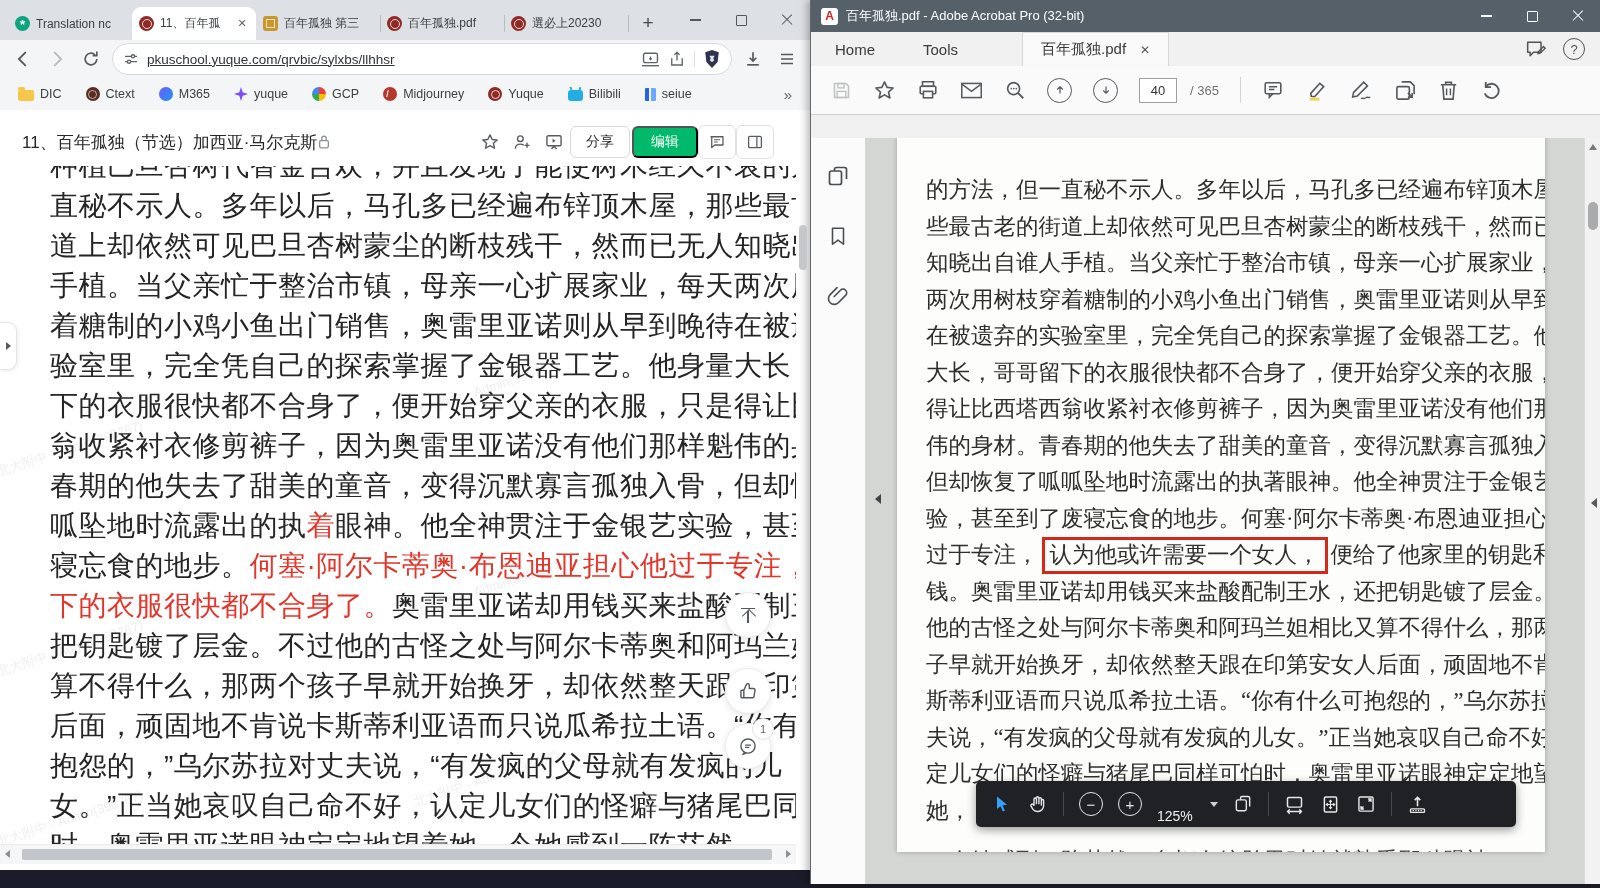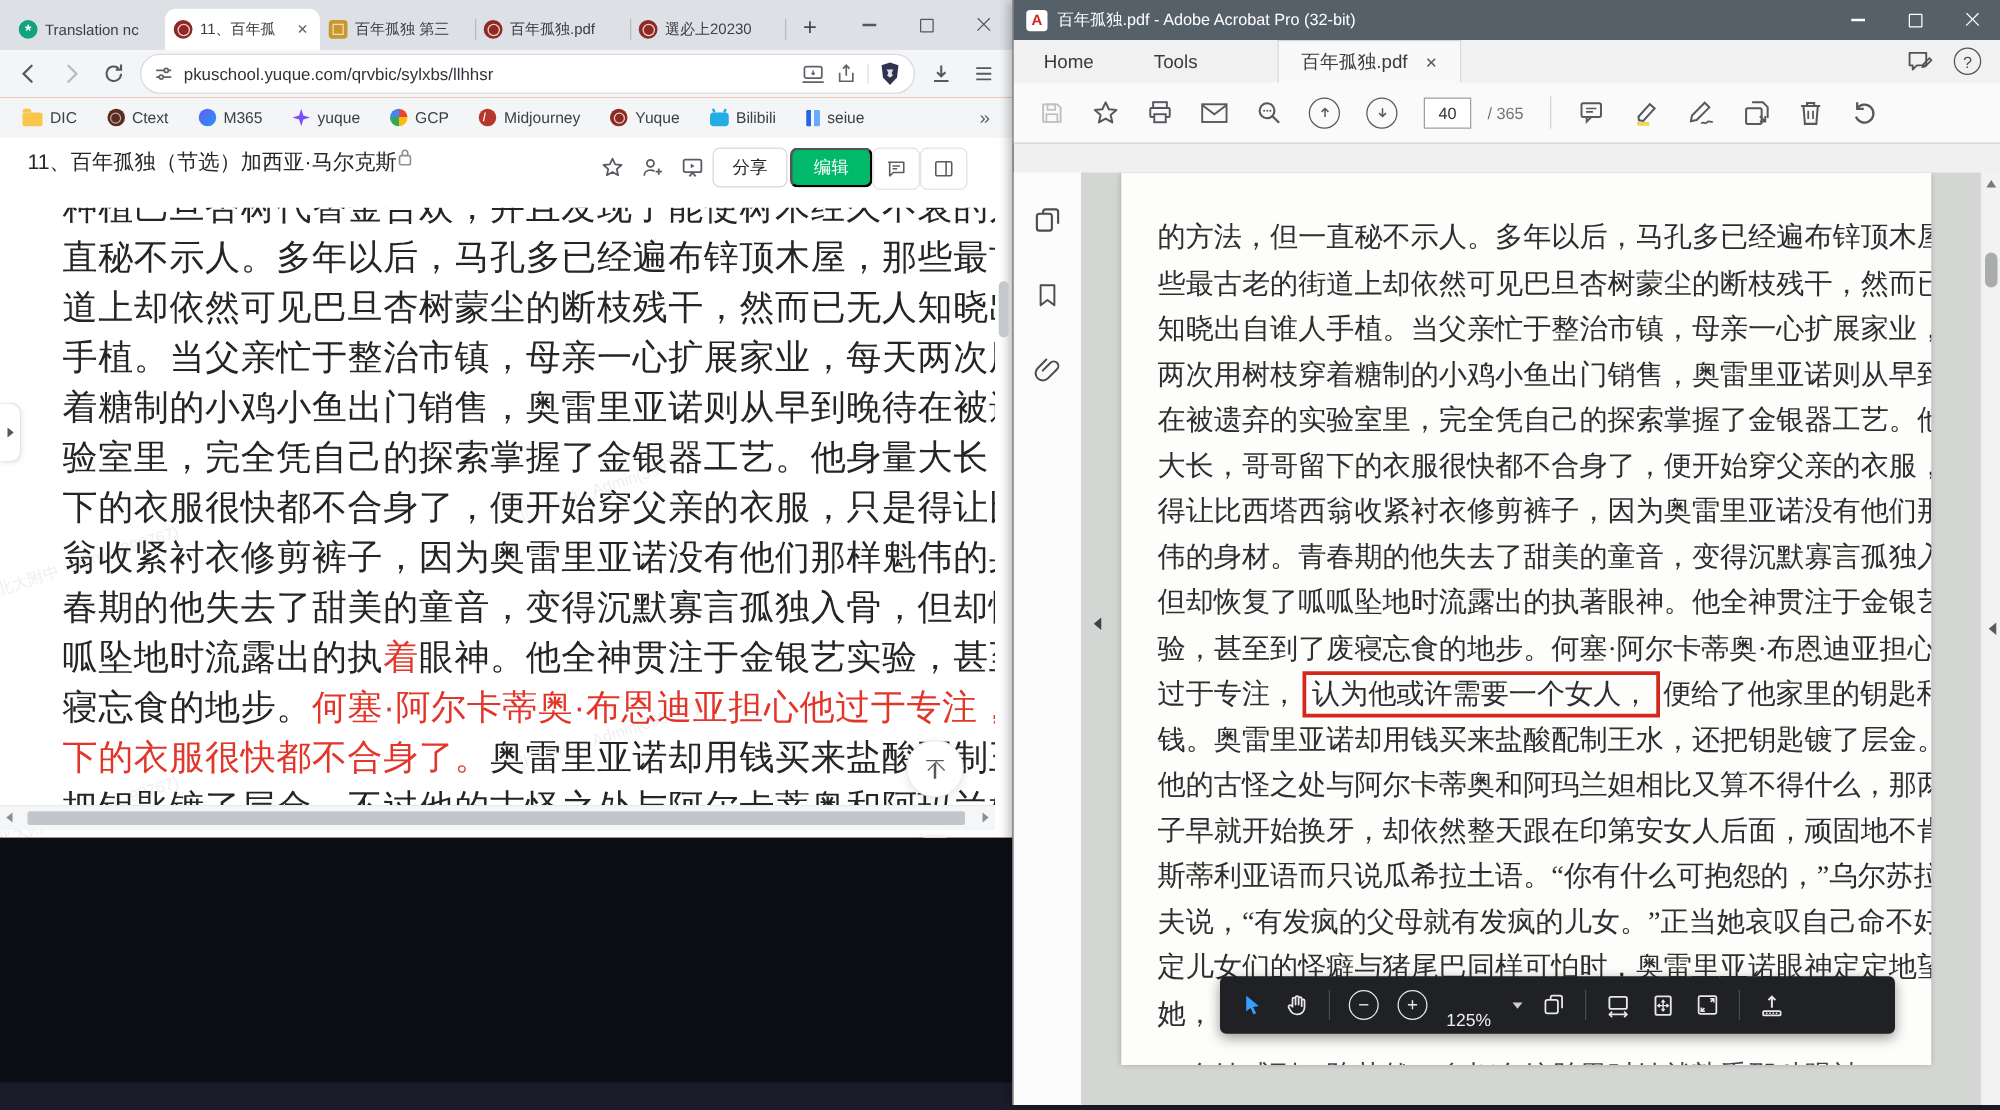--- a/index.html
+++ b/index.html
@@ -2,21 +2,21 @@
 <html><head>
 <meta charset="utf-8">
 <style>
   html,body{margin:0;padding:0;background:#0d0f16;}
   #stage{position:relative;width:1600px;height:888px;overflow:hidden;
          font-family:"Liberation Sans",sans-serif;-webkit-font-smoothing:antialiased;}
   .win{position:absolute;top:0;}
   #taskbar{position:absolute;left:0;top:866px;width:1600px;height:22px;background:#1a1c29;}
 
   
-  #browser{left:0;width:810px;height:670px;background:#c2410c;}
+  #browser{left:0;width:810px;height:870px;background:#c4b5fd;}
   .tabstrip{height:40px;background:#dde0e5;display:flex;align-items:flex-end;padding-left:8px;position:relative;}
   .tab{width:110px;height:33px;border-radius:9px 9px 0 0;display:flex;align-items:center;gap:6px;
        padding:0 7px;font-size:12px;color:#3c4043;position:relative;flex:none;}
   .tab .tlabel{white-space:nowrap;overflow:hidden;flex:1;min-width:0;}
   .tab.active{background:#fff;}
   .tab:not(.active)::after{content:"";position:absolute;right:-1px;top:8px;height:17px;width:1px;background:#b8bbc0;}
   .tclose{font-size:11px;color:#5f6368;flex:none;width:14px;text-align:center;}
   .newtab{width:28px;height:28px;margin:0 0 3px 6px;font-size:19px;color:#45484d;display:flex;align-items:center;justify-content:center;border-radius:50%;}
   .winctl{position:absolute;right:0;top:0;height:40px;display:flex;}
   .wbtn{width:46px;height:100%;display:flex;align-items:center;justify-content:center;}
@@ -25,21 +25,21 @@
   .glyph-close{position:relative;width:12px;height:12px;}
   .glyph-close::before,.glyph-close::after{content:"";position:absolute;left:-1px;top:5px;width:14px;height:1.4px;background:#54575c;}
   .glyph-close::before{transform:rotate(45deg);} .glyph-close::after{transform:rotate(-45deg);}
   .wbtn.awhite .glyph-min{background:#fff;} .wbtn.awhite .glyph-max{border-color:#fff;}
   .wbtn.awhite .glyph-close::before,.wbtn.awhite .glyph-close::after{background:#fff;}
 
   .navbar{height:38px;background:#f4f5f7;display:flex;align-items:center;padding:0 10px;gap:8px;}
   .nbtn{width:26px;height:26px;display:flex;align-items:center;justify-content:center;color:#55585c;flex:none;}
   .nbtn.disabled{color:#b7bac0;}
   .urlpill{flex:1;height:30px;background:#fff;border:1px solid #d7dadf;border-radius:16px;display:flex;align-items:center;padding:0 10px;gap:8px;min-width:0;}
-  .urltext{flex:1;font-size:13.5px;color:#2f3337;white-space:nowrap;overflow:hidden;}
+  .urltext{flex:1;font-size:13.5px;color:#2f3337;white-space:nowrap;overflow:hidden;text-decoration:underline;}
   .pilldiv{width:1px;height:16px;background:#d9dce0;}
   .bookbar{height:32px;background:#f4f5f7;border-bottom:1px solid #e4e6ea;display:flex;align-items:center;gap:24px;padding:0 18px;font-size:12.5px;color:#3c4043;}
   .bk{display:flex;align-items:center;gap:6px;}
   .bk-over{margin-left:auto;font-size:15px;color:#5f6368;}
 
   
   .fi{width:15px;height:15px;border-radius:50%;flex:none;position:relative;}
   .fi.chatgpt{background:#0fa37f;} .fi.chatgpt::after{content:"*";position:absolute;left:0;right:0;top:1px;text-align:center;color:#fff;font-size:13px;font-weight:bold;}
   .fi.pkuseal{background:#8e2a26;} .fi.pkuseal::after{content:"";position:absolute;inset:2.5px;border:1px solid rgba(255,240,230,.85);border-radius:50%;}
   .fi.gold{background:#c9972b;border-radius:3px;} .fi.gold::after{content:"";position:absolute;inset:3px;border:1px solid rgba(255,255,255,.7);}
@@ -51,21 +51,21 @@
   .bi.bard{background:#7c4dff;border-radius:0;clip-path:polygon(50% 0,62% 38%,100% 50%,62% 62%,50% 100%,38% 62%,0 50%,38% 38%);}
   .bi.gcp{background:conic-gradient(#ea4335 0 25%,#fbbc05 0 50%,#34a853 0 75%,#4285f4 0);}
   .bi.mj{background:#b5382f;} .bi.mj::after{content:"";position:absolute;left:4px;top:3px;width:6px;height:7px;border-left:1.5px solid #fff;transform:skewX(-12deg);}
   .bi.yuque{background:#8e2a26;} .bi.yuque::after{content:"";position:absolute;inset:2.5px;border:1px solid rgba(255,240,230,.85);border-radius:50%;}
   .bi.bili{width:15px;height:11px;background:#23ade5;border-radius:3px;margin-top:2px;}
   .bi.bili::before{content:"";position:absolute;top:-3px;left:2px;width:1.5px;height:3px;background:#23ade5;transform:rotate(-25deg);}
   .bi.bili::after{content:"";position:absolute;top:-3px;right:2px;width:1.5px;height:3px;background:#23ade5;transform:rotate(25deg);}
   .bi.seiue{border-radius:1px;background:linear-gradient(90deg,#2266e3 0 38%,transparent 38% 58%,#6aa9ff 58% 100%);width:11px;height:13px;}
 
   .content{position:absolute;left:0;right:0;top:110px;bottom:0;background:#fff;overflow:hidden;}
-  .dochead{position:absolute;left:0;right:14px;top:8px;height:48px;background:#fff;z-index:6;display:flex;padding:0 22px;}
+  .dochead{position:absolute;left:0;right:14px;top:8px;height:48px;background:#fff;z-index:6;display:flex;align-items:center;padding:0 22px;}
   .doctitle{font-size:17px;color:#262626;font-weight:500;white-space:nowrap;}
   .hspacer{flex:1;}
   .hicon{width:32px;height:32px;display:flex;align-items:center;justify-content:center;color:#585c61;border-radius:6px;flex:none;}
   .btn-share{height:32px;padding:0 15px;border:1px solid #d9d9d9;border-radius:6px;background:#fff;font-size:14px;color:#262626;display:flex;align-items:center;}
   .btn-edit{height:32px;padding:0 17px;border-radius:6px;background:#00b96b;font-size:14px;color:#fff;display:flex;align-items:center;margin-left:2px;}
   .iconbtn{height:32px;width:36px;border:1px solid #e2e2e2;border-radius:6px;background:#fff;display:flex;align-items:center;justify-content:center;color:#585c61;}
 
   .textclip{position:absolute;left:0;right:14px;top:56px;height:679px;overflow:hidden;}
   .textinner{margin-top:-20px;padding-left:50px;}
   .b-line{height:40px;line-height:40px;font-size:28px;letter-spacing:.5px;color:#252525;white-space:nowrap;font-family:"Liberation Sans",sans-serif;}

